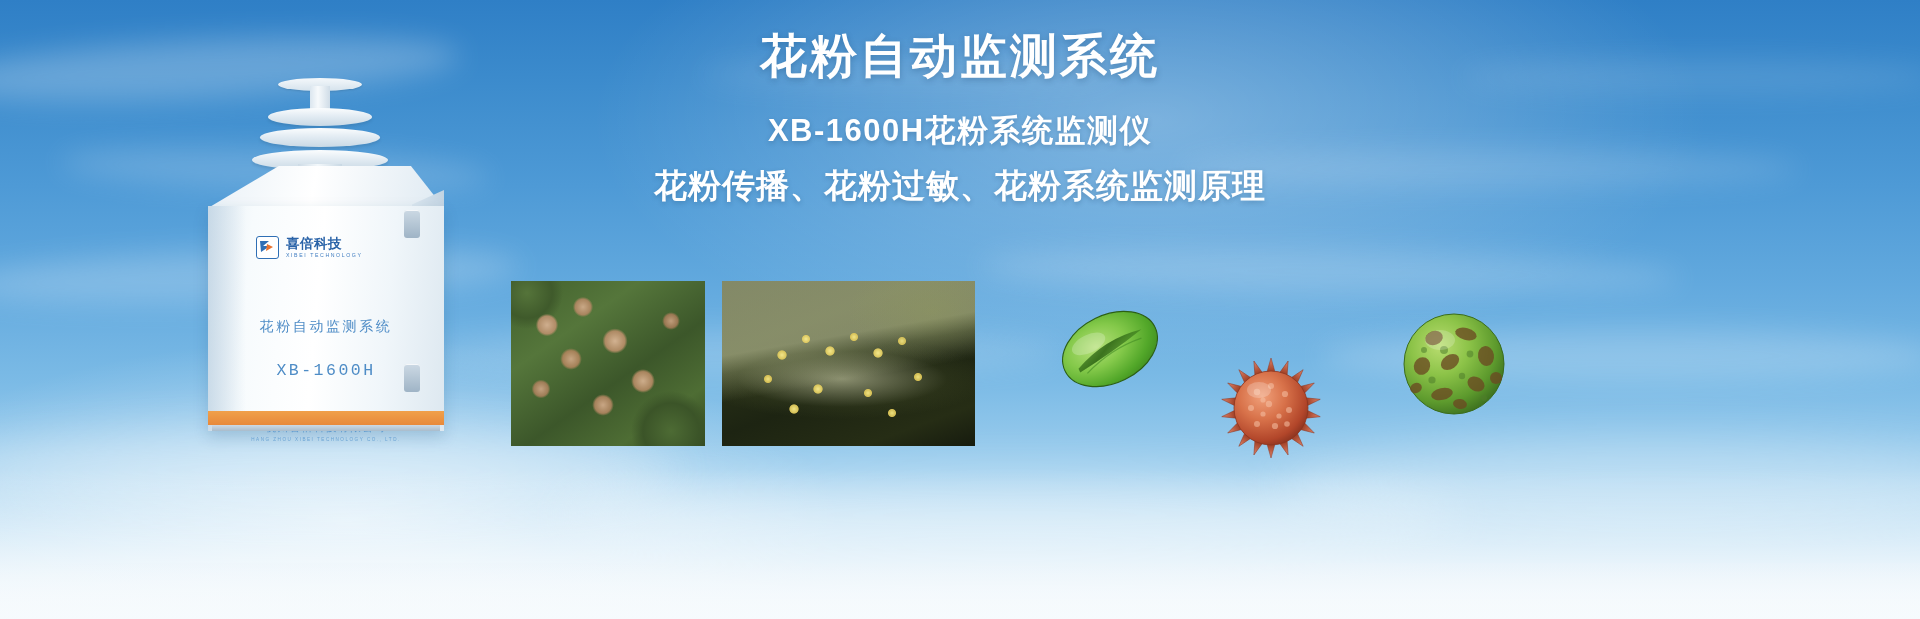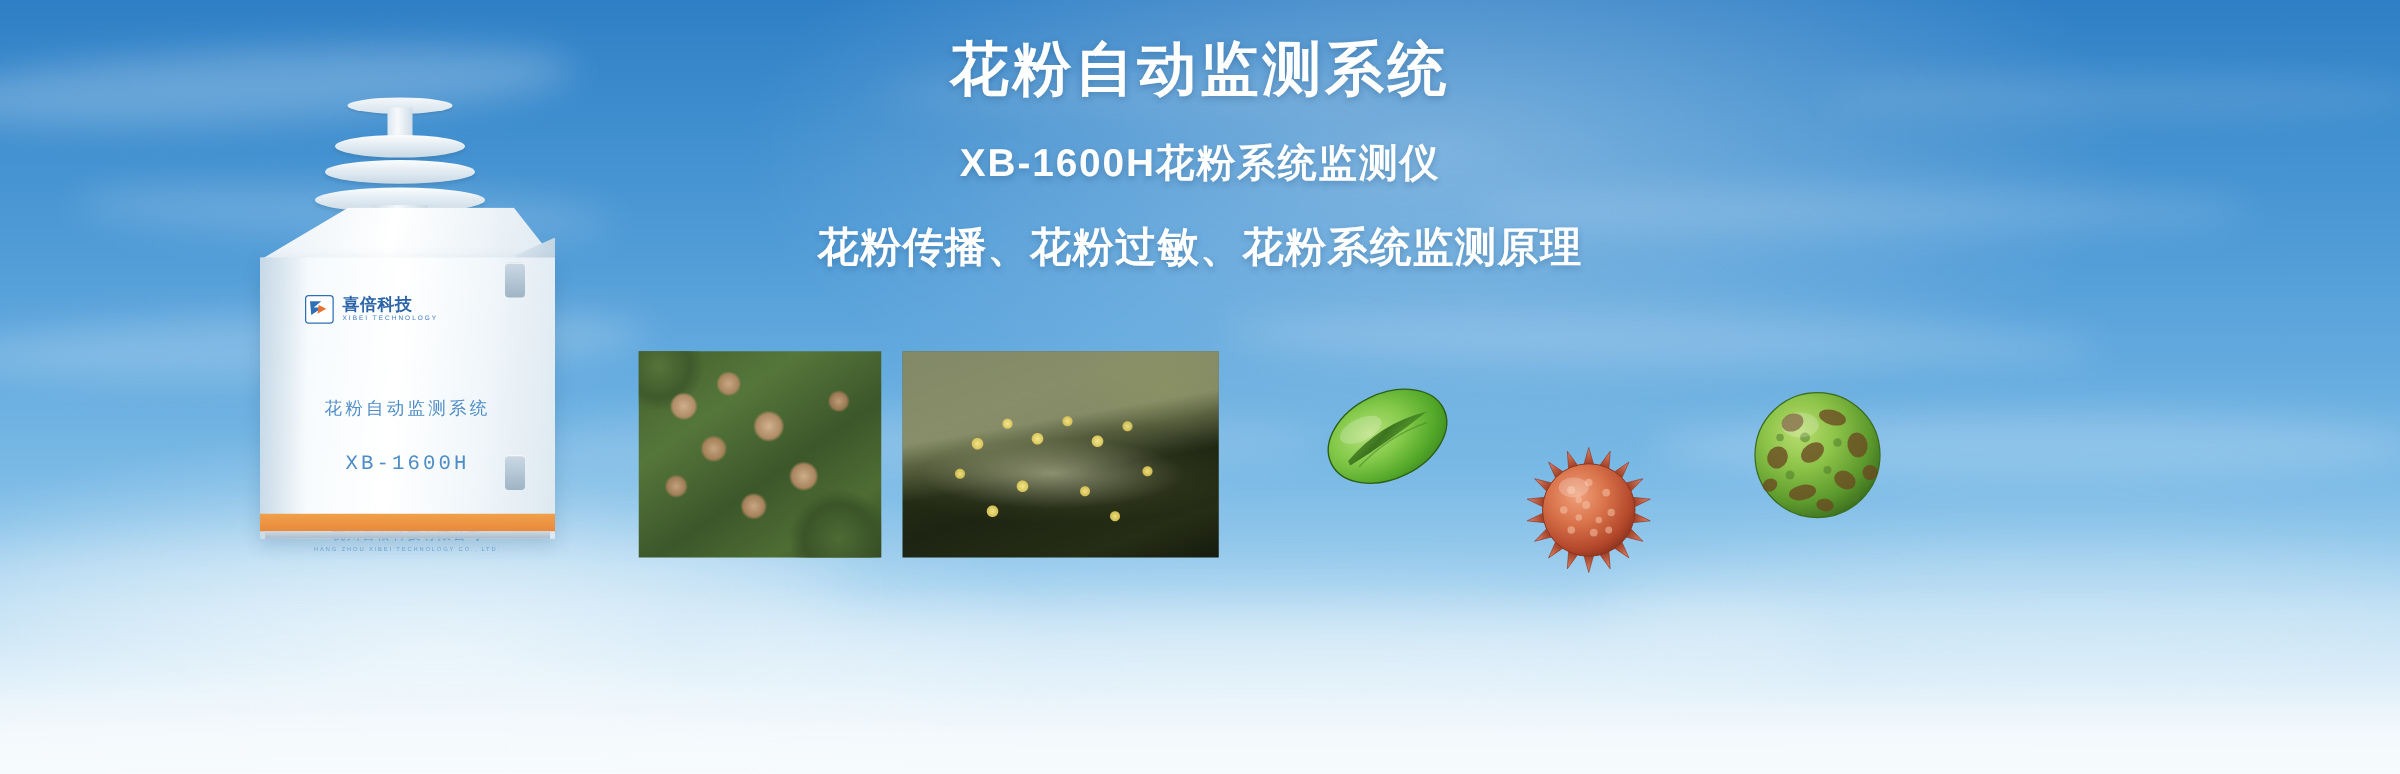--- a/index.html
+++ b/index.html
@@ -82,21 +82,21 @@
   }
   .m-handle{
     position:absolute;width:16px;height:28px;border-radius:3px;
     background:linear-gradient(180deg,#ccd9e4,#9fb4c6);
     box-shadow:inset 0 1px 0 rgba(255,255,255,.8);
   }
   .m-h1{left:218px;top:132px;}
   .m-h2{left:218px;top:286px;}
 
   
-  .m-logo{position:absolute;left:36px;top:30px;display:flex;align-items:center;gap:7px;}
+  .m-logo{position:absolute;left:48px;top:30px;display:flex;align-items:center;gap:7px;}
   .m-logo-mark{
     width:21px;height:21px;border:1.4px solid #2f6fb5;border-radius:3px;
     position:relative;background:#fff;overflow:hidden;flex:0 0 auto;
   }
   .m-logo-mark svg{position:absolute;left:1px;top:1px;}
   .m-logo-text{display:flex;flex-direction:column;line-height:1;}
   .m-logo-cn{font-size:13.5px;color:#2a63a8;font-weight:700;letter-spacing:.5px;}
   .m-logo-en{font-size:5.2px;color:#3f7cc0;letter-spacing:1.6px;margin-top:3px;}
   .m-prod-cn{
     position:absolute;left:0;top:112px;width:236px;text-align:center;
@@ -123,21 +123,21 @@
     text-shadow:0 2px 6px rgba(20,60,100,.30);
     font-family:"DejaVu Sans","Liberation Sans",sans-serif;
   }
   .h-sub{
     margin-top:26px;
     font-size:31px;font-weight:700;color:#ffffff;letter-spacing:1.5px;
     text-shadow:0 2px 5px rgba(20,60,100,.28);
     font-family:Liberation Sans, sans-serif;
   }
   .h-sub2{
-    margin-top:24px;
+    margin-top:12px;
     font-size:33px;font-weight:700;color:#ffffff;letter-spacing:1px;
     text-shadow:0 2px 5px rgba(20,60,100,.28);
     font-family:"DejaVu Sans","Liberation Sans",sans-serif;
   }
 
   
   .photo{position:absolute;overflow:hidden;}
   .photo-cypress{
     left:511px;top:281px;width:194px;height:165px;
     background:

